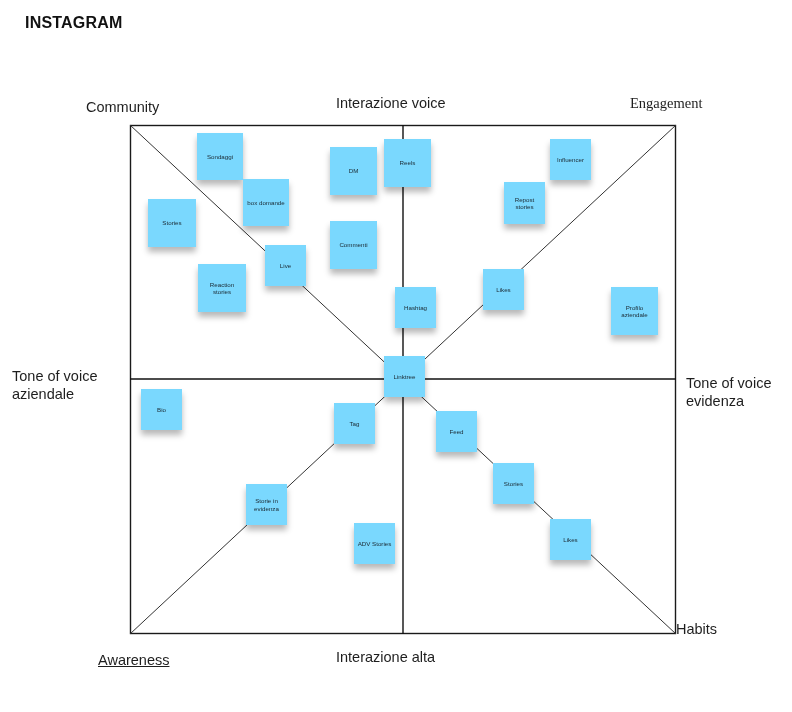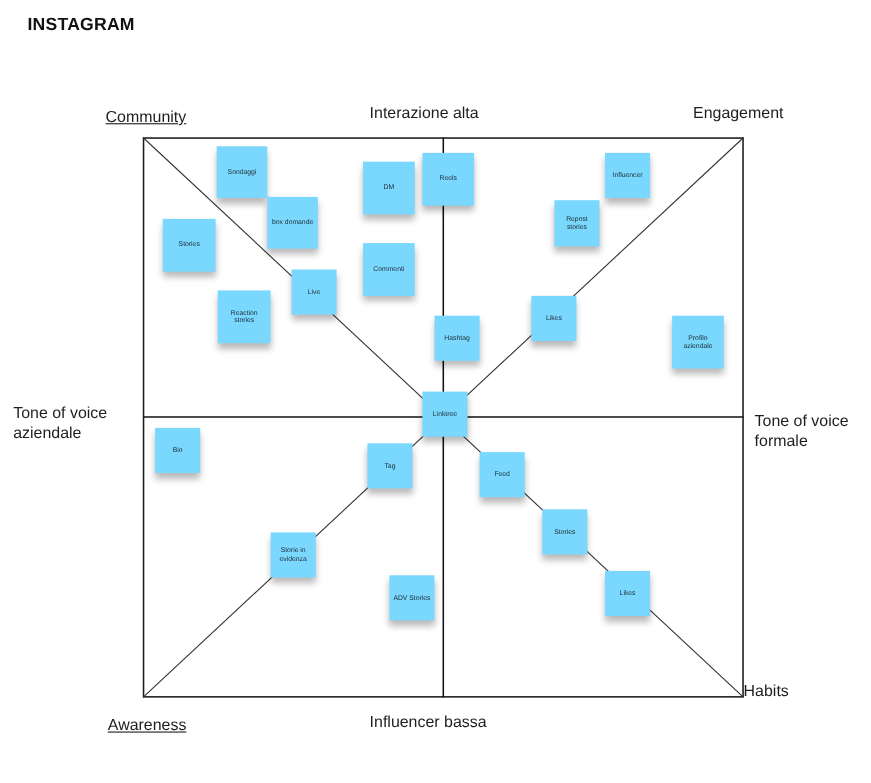--- a/index.html
+++ b/index.html
@@ -16,33 +16,33 @@
           font-size: 6.2px; line-height: 7.5px; color: #1b2a33; box-sizing: border-box; padding: 2px;
           cursor: pointer; }
   .note span { display: block; }
   .note.sm { width: 41px; height: 41px; }
 </style>
 </head>
 <body>
 
 <div class="title">INSTAGRAM</div>
 
-<div class="lbl" style="left:96px; top:98px;text-decoration:underline;">Community</div>
-<div class="lbl" style="left:336px; top:94px;">Interazione alta</div>
-<div class="lbl" style="left:630px; top:94px;">Engagement</div>
+<div class="lbl" style="left:86px; top:98px;">Community</div>
+<div class="lbl" style="left:336px; top:94px;">Interazione voice</div>
+<div class="lbl" style="left:630px; top:94px;font-family:Liberation Serif, serif;">Engagement</div>
 <div class="lbl" style="left:12px; top:367px;">
   <div>Tone of voice</div>
   <div>aziendale</div>
 </div>
 <div class="lbl" style="left:686px; top:374px;">
   <div>Tone of voice</div>
-  <div>formale</div>
+  <div>evidenza</div>
 </div>
 <div class="lbl" style="left:98px; top:651px;text-decoration:underline;">Awareness</div>
-<div class="lbl" style="left:336px; top:648px;">Influencer bassa</div>
+<div class="lbl" style="left:336px; top:648px;">Interazione alta</div>
 <div class="lbl" style="left:676px; top:620px;">Habits</div>
 
 <div class="frame">
   <svg width="546" height="509">
     <rect x="0.5" y="0.5" width="545" height="508" fill="none" stroke="#1a1a1a" stroke-width="1.4"></rect>
     <line x1="273" y1="0" x2="273" y2="509" stroke="#111" stroke-width="1.4"></line>
     <line x1="0" y1="254" x2="546" y2="254" stroke="#111" stroke-width="1.4"></line>
     <line x1="0" y1="0" x2="546" y2="509" stroke="#333" stroke-width="1"></line>
     <line x1="0" y1="509" x2="546" y2="0" stroke="#333" stroke-width="1"></line>
   </svg>

